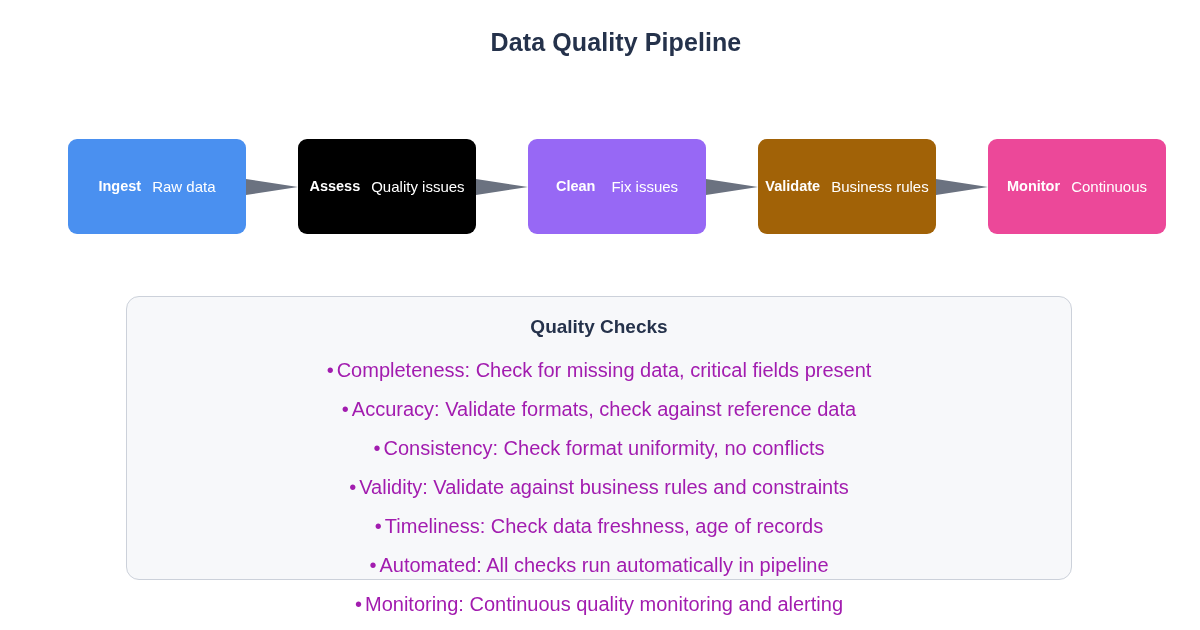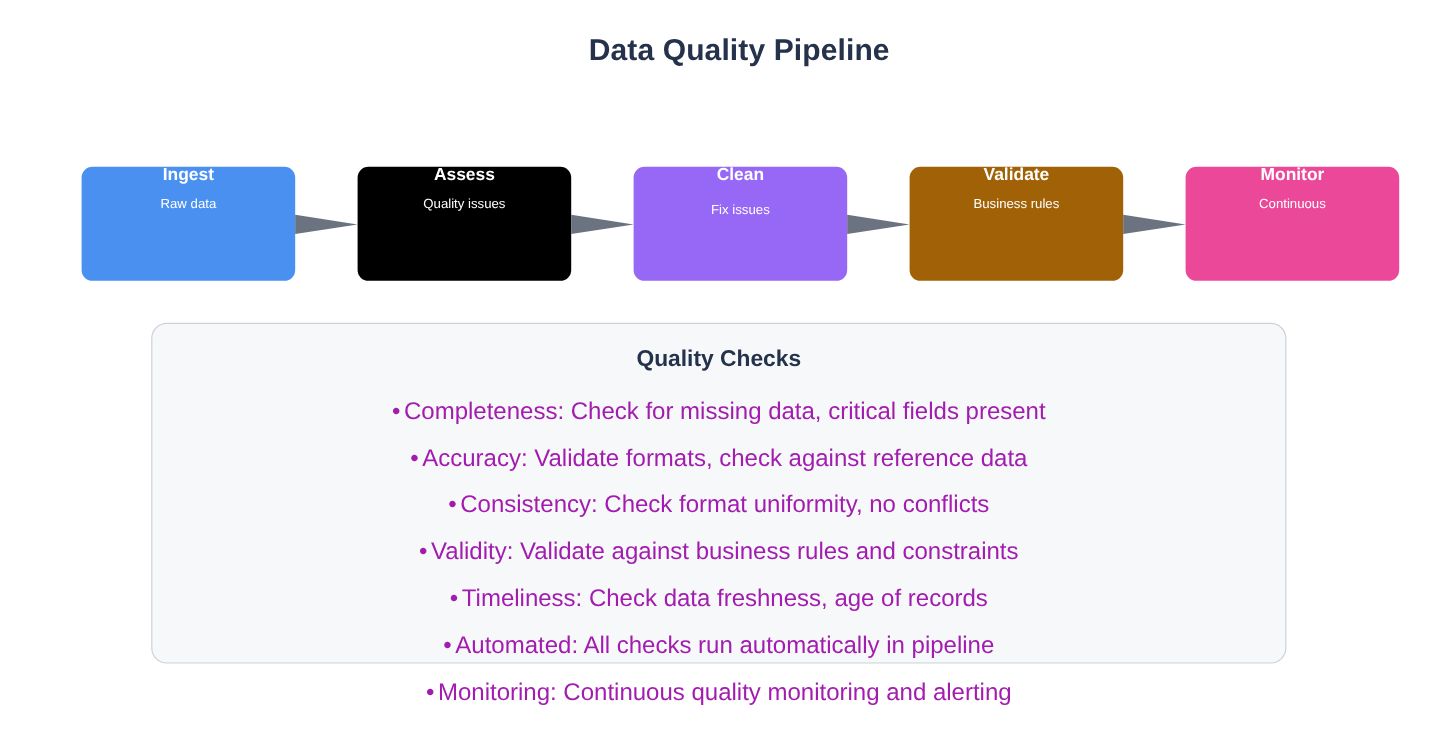--- a/index.html
+++ b/index.html
@@ -42,35 +42,36 @@
     height: 95px;
     display: flex;
     align-items: stretch;
   }
 
   .stage {
     position: relative;
     flex: 0 0 178px;
     border-radius: 9px;
     display: flex;
-    flex-direction: column;
+    flex-direction: row;
     align-items: center;
+    justify-content: center;
     gap: 11px;
     color: #ffffff;
   }
 
   .stage-title {
     font-size: 14.5px;
     font-weight: bold;
     line-height: 1;
     text-align: center;
   }
 
   .stage-sub {
-    font-size: 11px;
+    font-size: 15px;
     font-weight: normal;
     line-height: 1;
     text-align: center;
   }
 
   .connector {
     flex: 1 1 auto;
     position: relative;
     display: flex;
     align-items: center;
@@ -79,21 +80,21 @@
 
   .connector svg {
     display: block;
     overflow: visible;
   }
 
   
   .checks-panel {
     position: absolute;
     left: 126px;
-    top: 269px;
+    top: 296px;
     width: 946px;
     height: 284px;
     background: #f7f8fa;
     border: 1px solid #ccd1da;
     border-radius: 13px;
     padding-top: 19px;
   }
 
   .checks-title {
     text-align: center;

